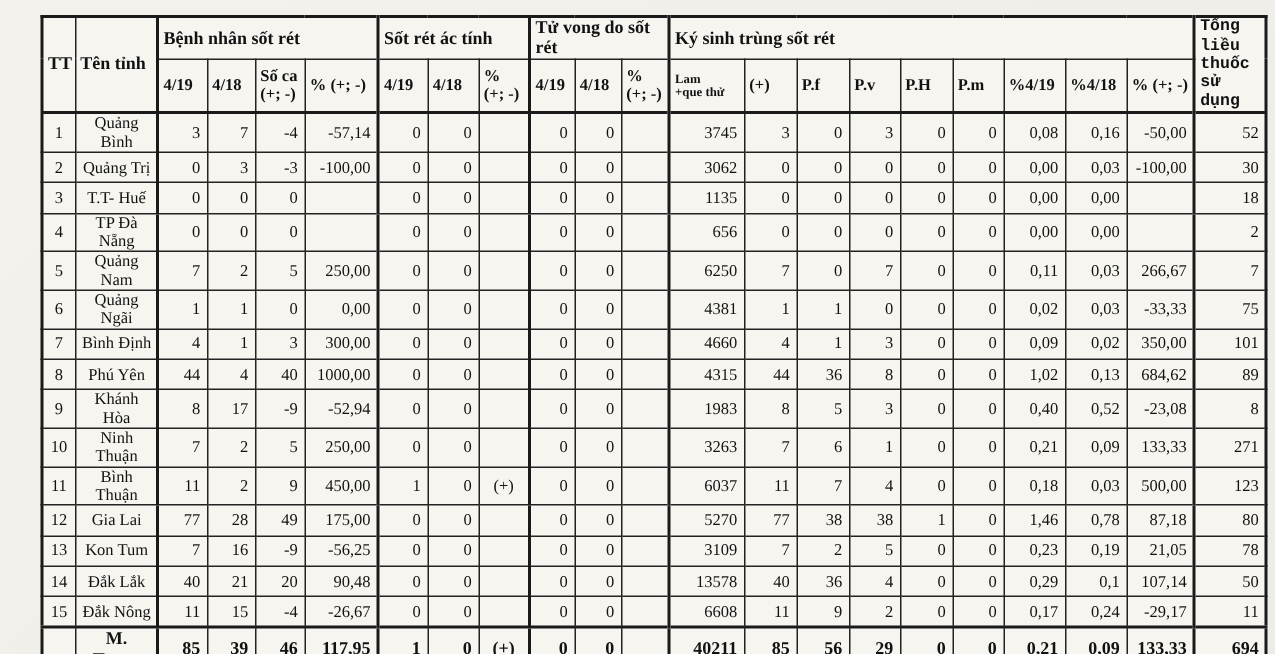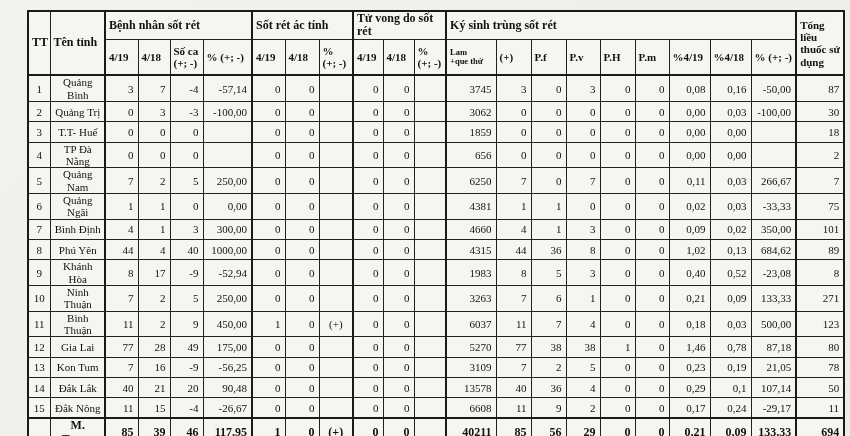--- a/index.html
+++ b/index.html
@@ -29,21 +29,21 @@
     line-height: 1.12;
     overflow: hidden;
     white-space: pre-line;
     padding: 0 3px;
   }
   table.report { border: 2px solid #1a1a1a; }
   thead th { font-weight: bold; text-align: left; vertical-align: middle; }
   .grp { font-size: 12px; }
   .sub { font-size: 11px; }
   .sub.small { font-size: 8.5px; }
-  .total-hdr { font-size: 11px; }
+  .total-hdr { font-size: 11px; font-family: Liberation Mono, monospace; }
   thead tr.r1 { height: 23px; }
   thead tr.r2 { height: 36px; }
   thead { border-bottom: 2px solid #1a1a1a; }
   tbody.data tr { height: 20.4px; }
   tbody.sums tr { height: 19px; }
   tbody.sums { border-top: 2px solid #1a1a1a; }
   tbody.sums td { font-weight: bold; font-size: 12px; }
   td.tt { text-align: center; }
   td.prov { text-align: center; padding-left: 4px; }
   td.num { text-align: right; padding-right: 4px; }
@@ -133,21 +133,21 @@
           <td class="num"></td>
           <td class="num gb">3745</td>
           <td class="num">3</td>
           <td class="num">0</td>
           <td class="num">3</td>
           <td class="num">0</td>
           <td class="num">0</td>
           <td class="num">0,08</td>
           <td class="num">0,16</td>
           <td class="num">-50,00</td>
-          <td class="num gb">87</td>
+          <td class="num gb">52</td>
         </tr>
         <tr>
           <td class="tt">2</td>
           <td class="prov">Quảng Trị</td>
           <td class="num gb">0</td>
           <td class="num">3</td>
           <td class="num">-3</td>
           <td class="num">-100,00</td>
           <td class="num gb">0</td>
           <td class="num">0</td>
@@ -172,21 +172,21 @@
           <td class="num gb">0</td>
           <td class="num">0</td>
           <td class="num">0</td>
           <td class="num"></td>
           <td class="num gb">0</td>
           <td class="num">0</td>
           <td class="num"></td>
           <td class="num gb">0</td>
           <td class="num">0</td>
           <td class="num"></td>
-          <td class="num gb">1859</td>
+          <td class="num gb">1135</td>
           <td class="num">0</td>
           <td class="num">0</td>
           <td class="num">0</td>
           <td class="num">0</td>
           <td class="num">0</td>
           <td class="num">0,00</td>
           <td class="num">0,00</td>
           <td class="num"></td>
           <td class="num gb">18</td>
         </tr>

